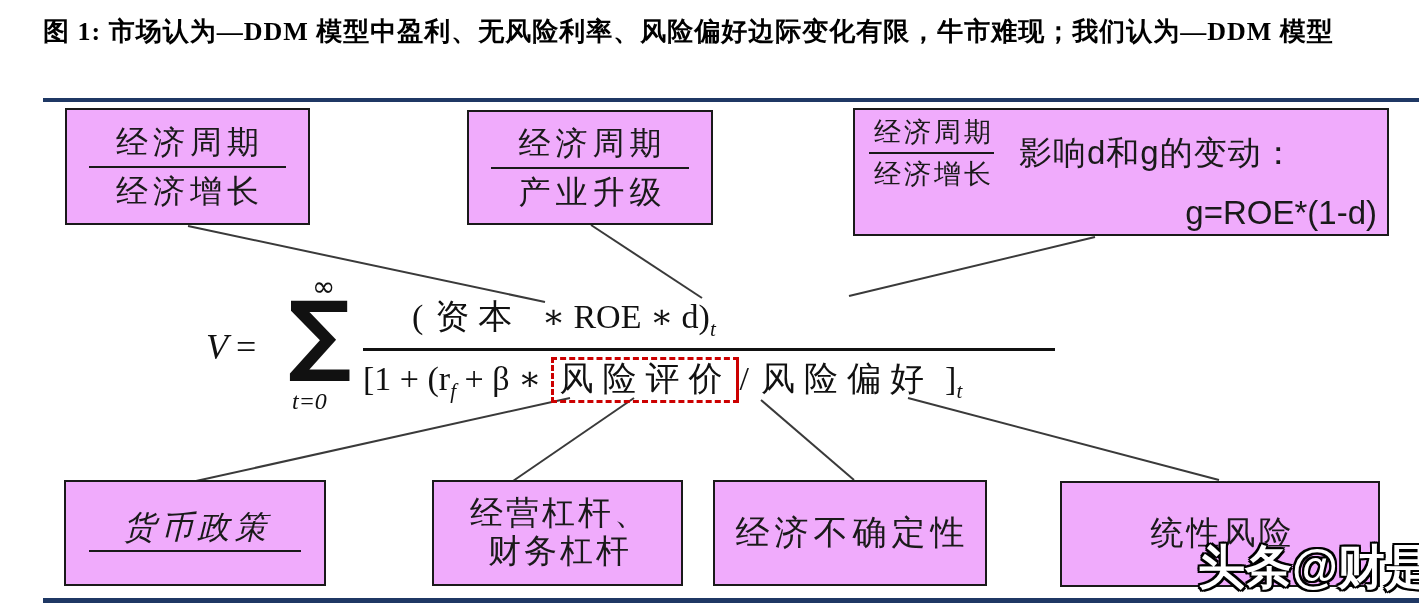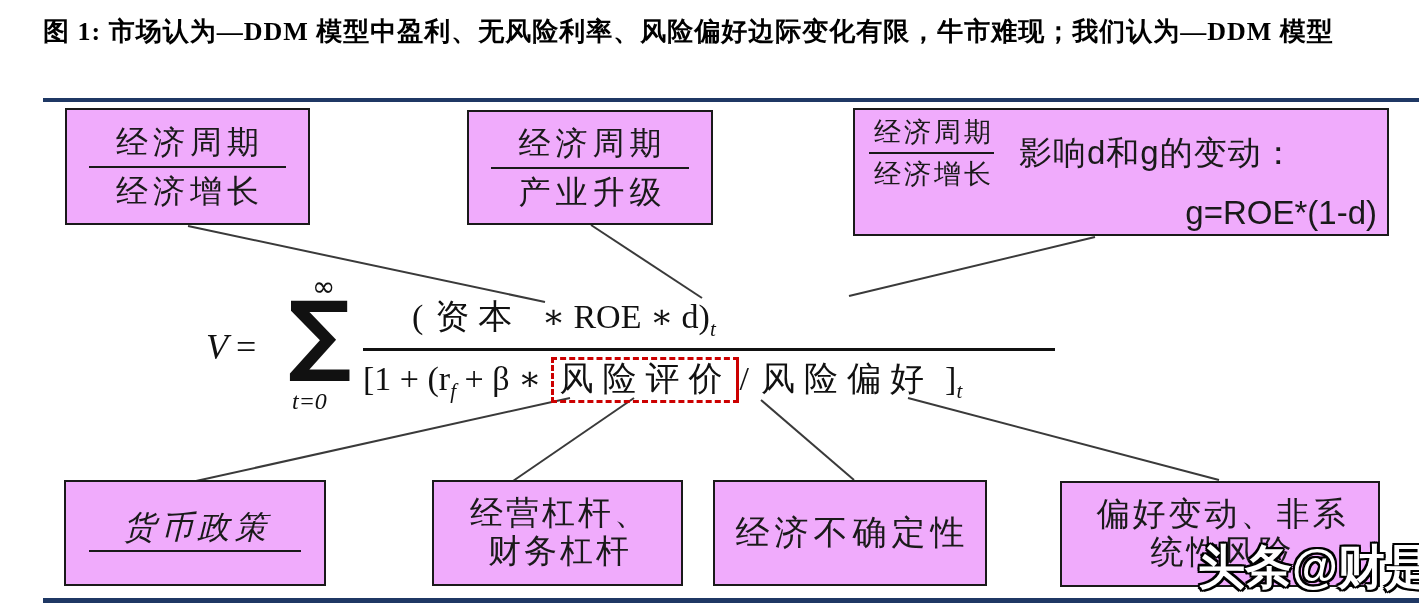--- a/index.html
+++ b/index.html
@@ -137,17 +137,16 @@
 <div class="lblbox" style="left:389px; top:480px; width:251px; height:106px; font-size:33px; letter-spacing:3px;margin-left:43px;">
   <div class="boxline">经营杠杆、</div>
   <div class="boxline">财务杠杆</div>
 </div>
 
 <div class="lblbox" style="left:713px; top:480px; width:274px; height:106px; font-size:34px; letter-spacing:5px;">
   <div class="boxline">经济不确定性</div>
 </div>
 
 <div class="lblbox" style="left:1060px; top:481px; width:320px; height:106px; font-size:33px; letter-spacing:3px;">
-  <div class="boxline">偏好变动、非系</div>
   <div class="boxline">统性风险</div>
 </div>
 
 <div class="watermark">头条@财是</div>
 
 </body></html>

